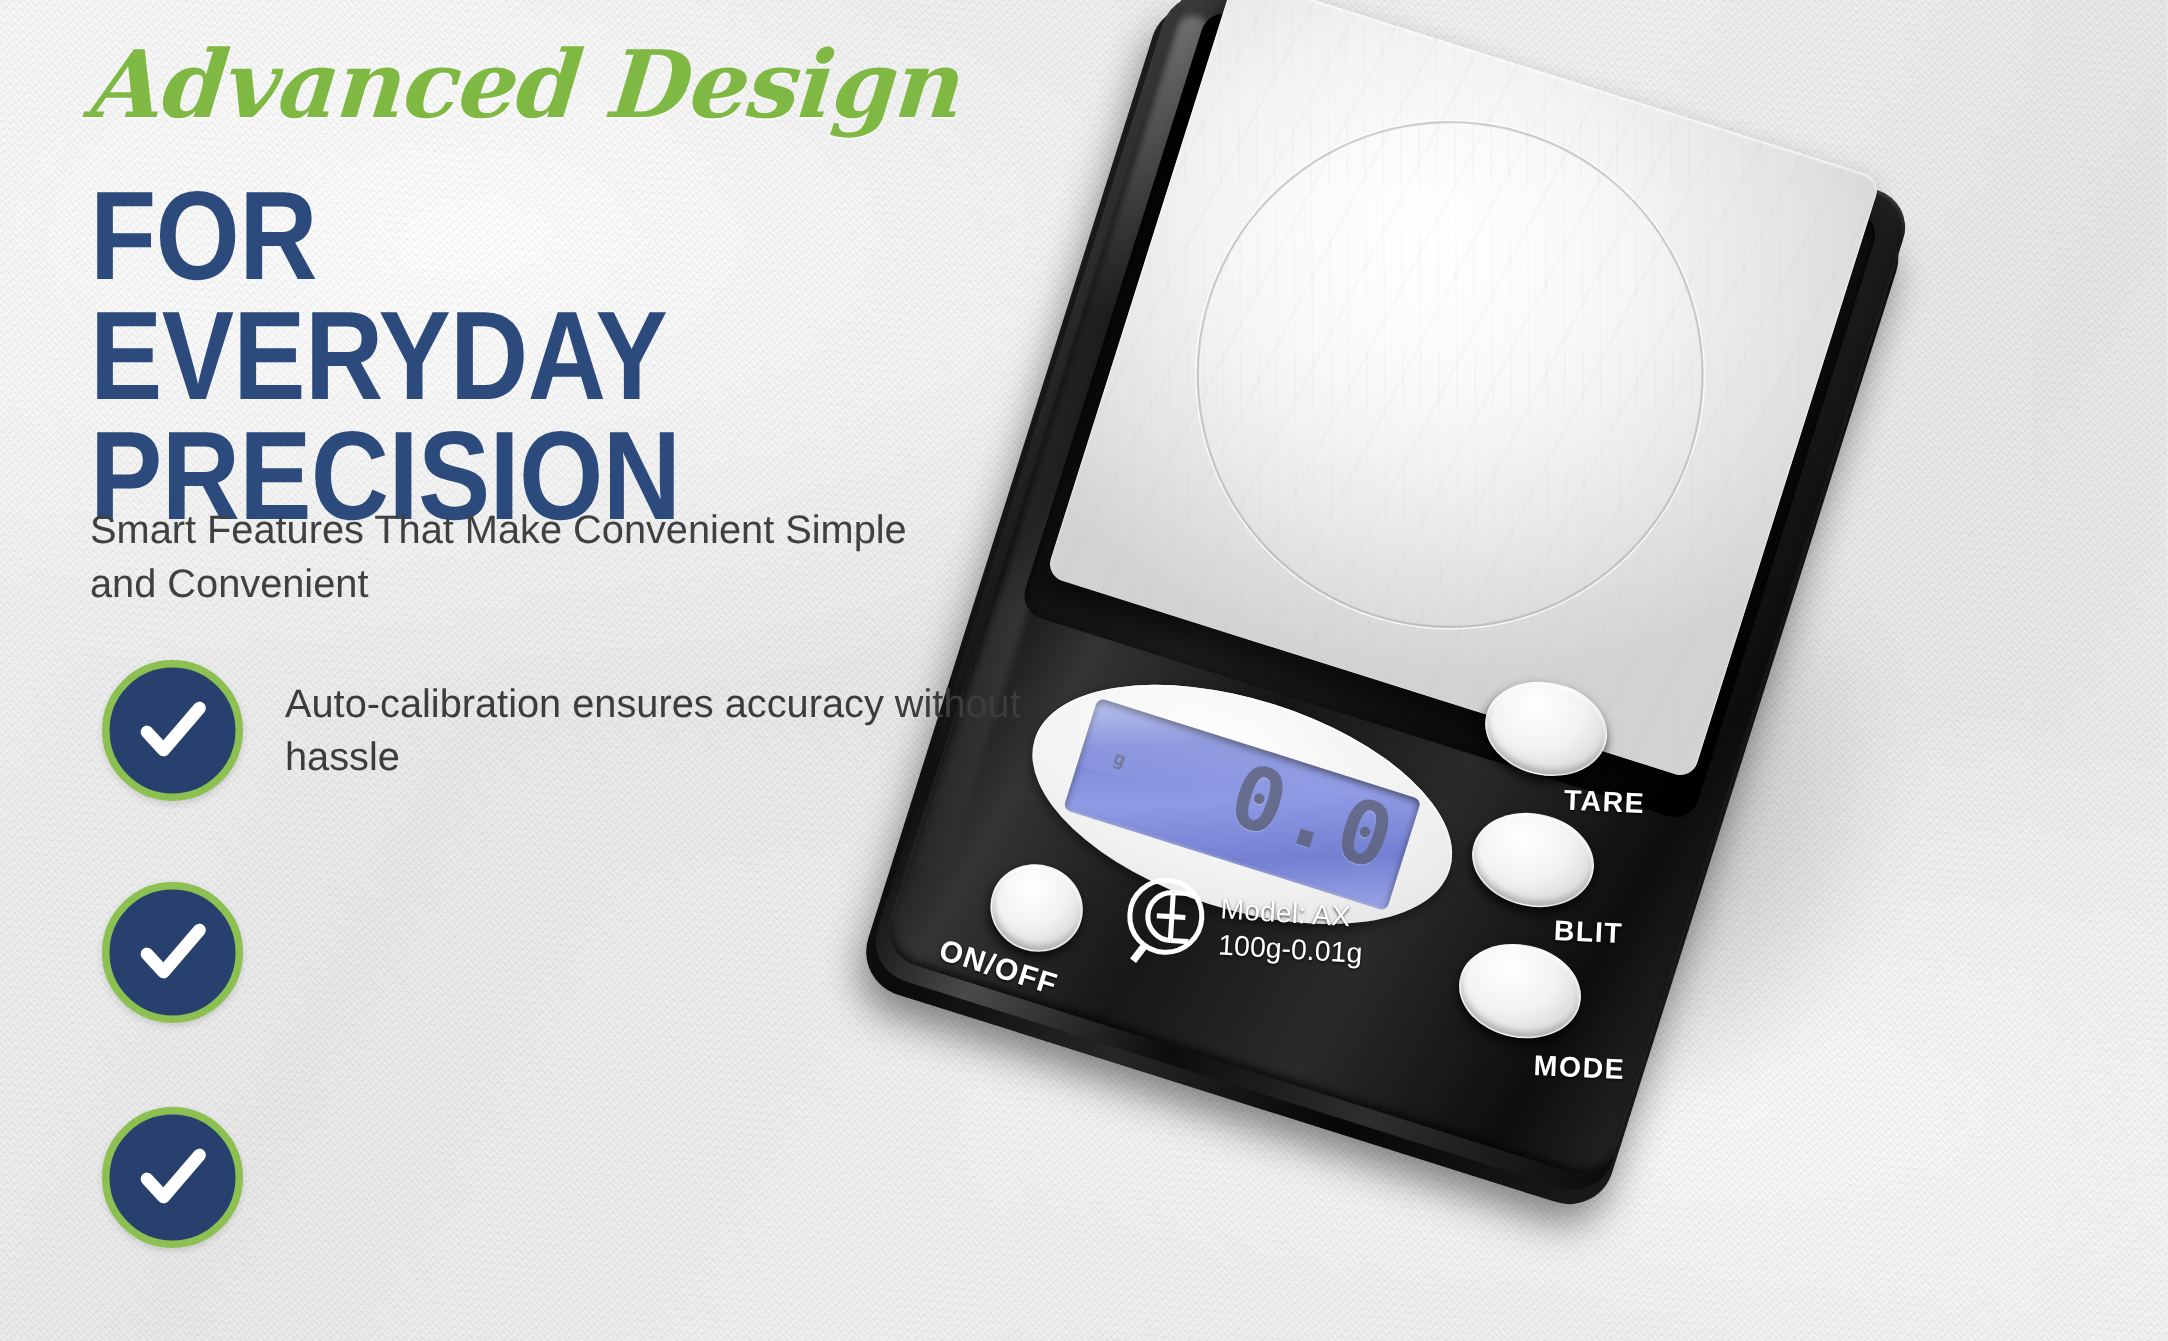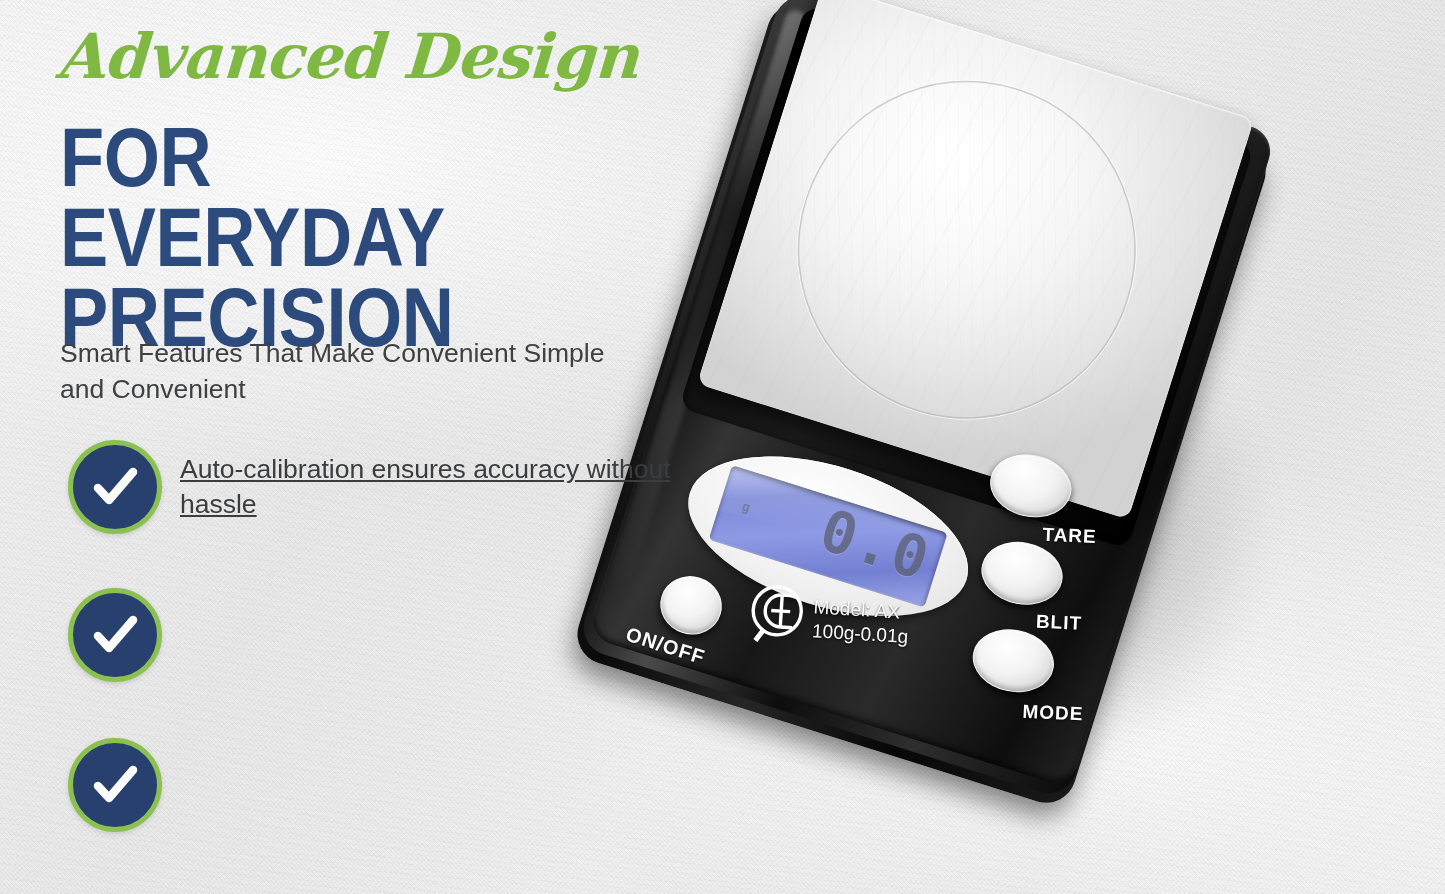--- a/index.html
+++ b/index.html
@@ -76,26 +76,25 @@
     width:94px; height:94px; flex:0 0 94px;
     border-radius:50%;
     background:#27406e;
     border:5px solid #8cc152;
     display:flex; align-items:center; justify-content:center;
     box-shadow:0 2px 5px rgba(0,0,0,.13);
   }
   .bullet-icon svg { width:52px; height:52px; display:block; }
 
   .bullet-text {
-    margin-left:18px;
+    margin-left:28px;
     font-size:26.5px;
     line-height:1.32;
     color:#3a3c3e;
     max-width:540px;
-    text-decoration:underline;
   }
 
   
   #product {
     position:absolute; left:600px; top:20px; width:845px; height:874px; z-index:4;
   }
 
   
   #scale-shadow {
     position:absolute; left:60px; top:120px; width:700px; height:720px;

